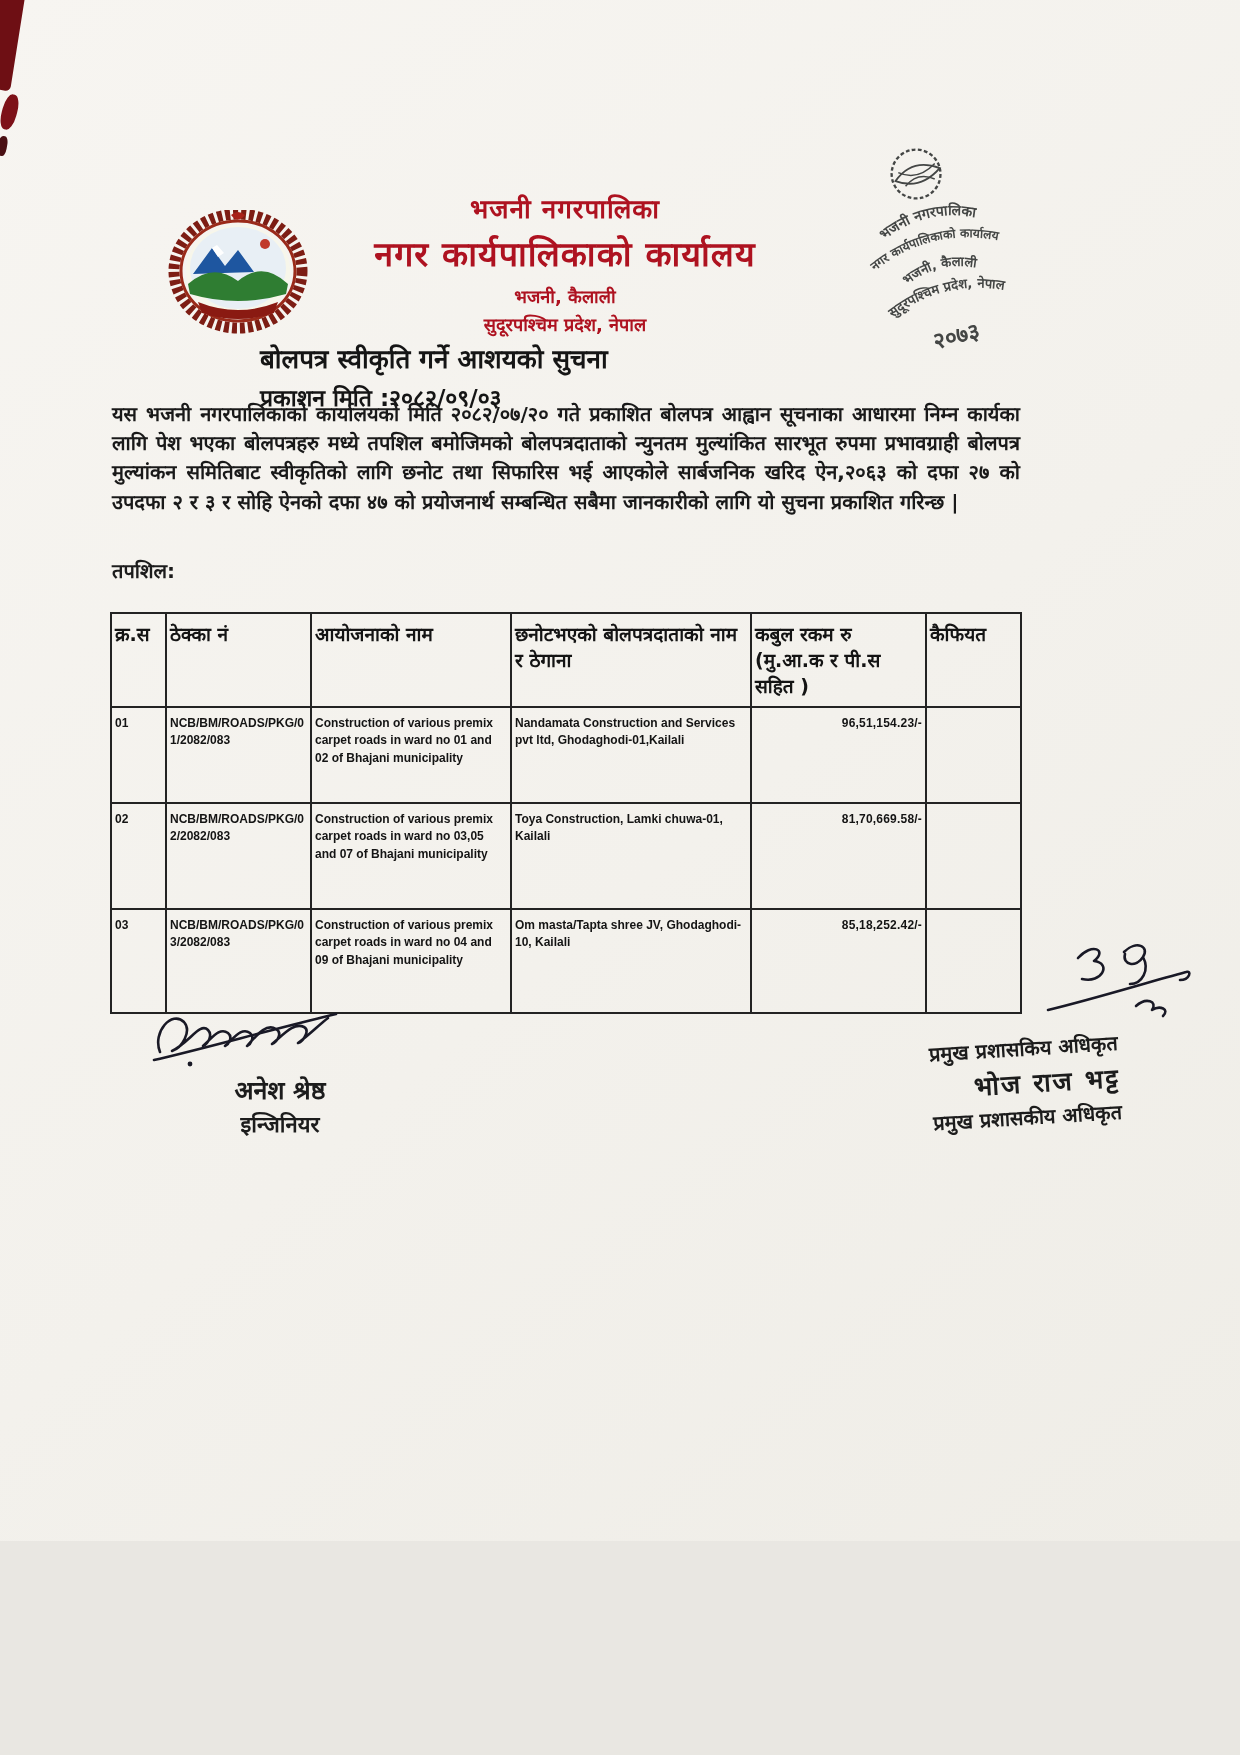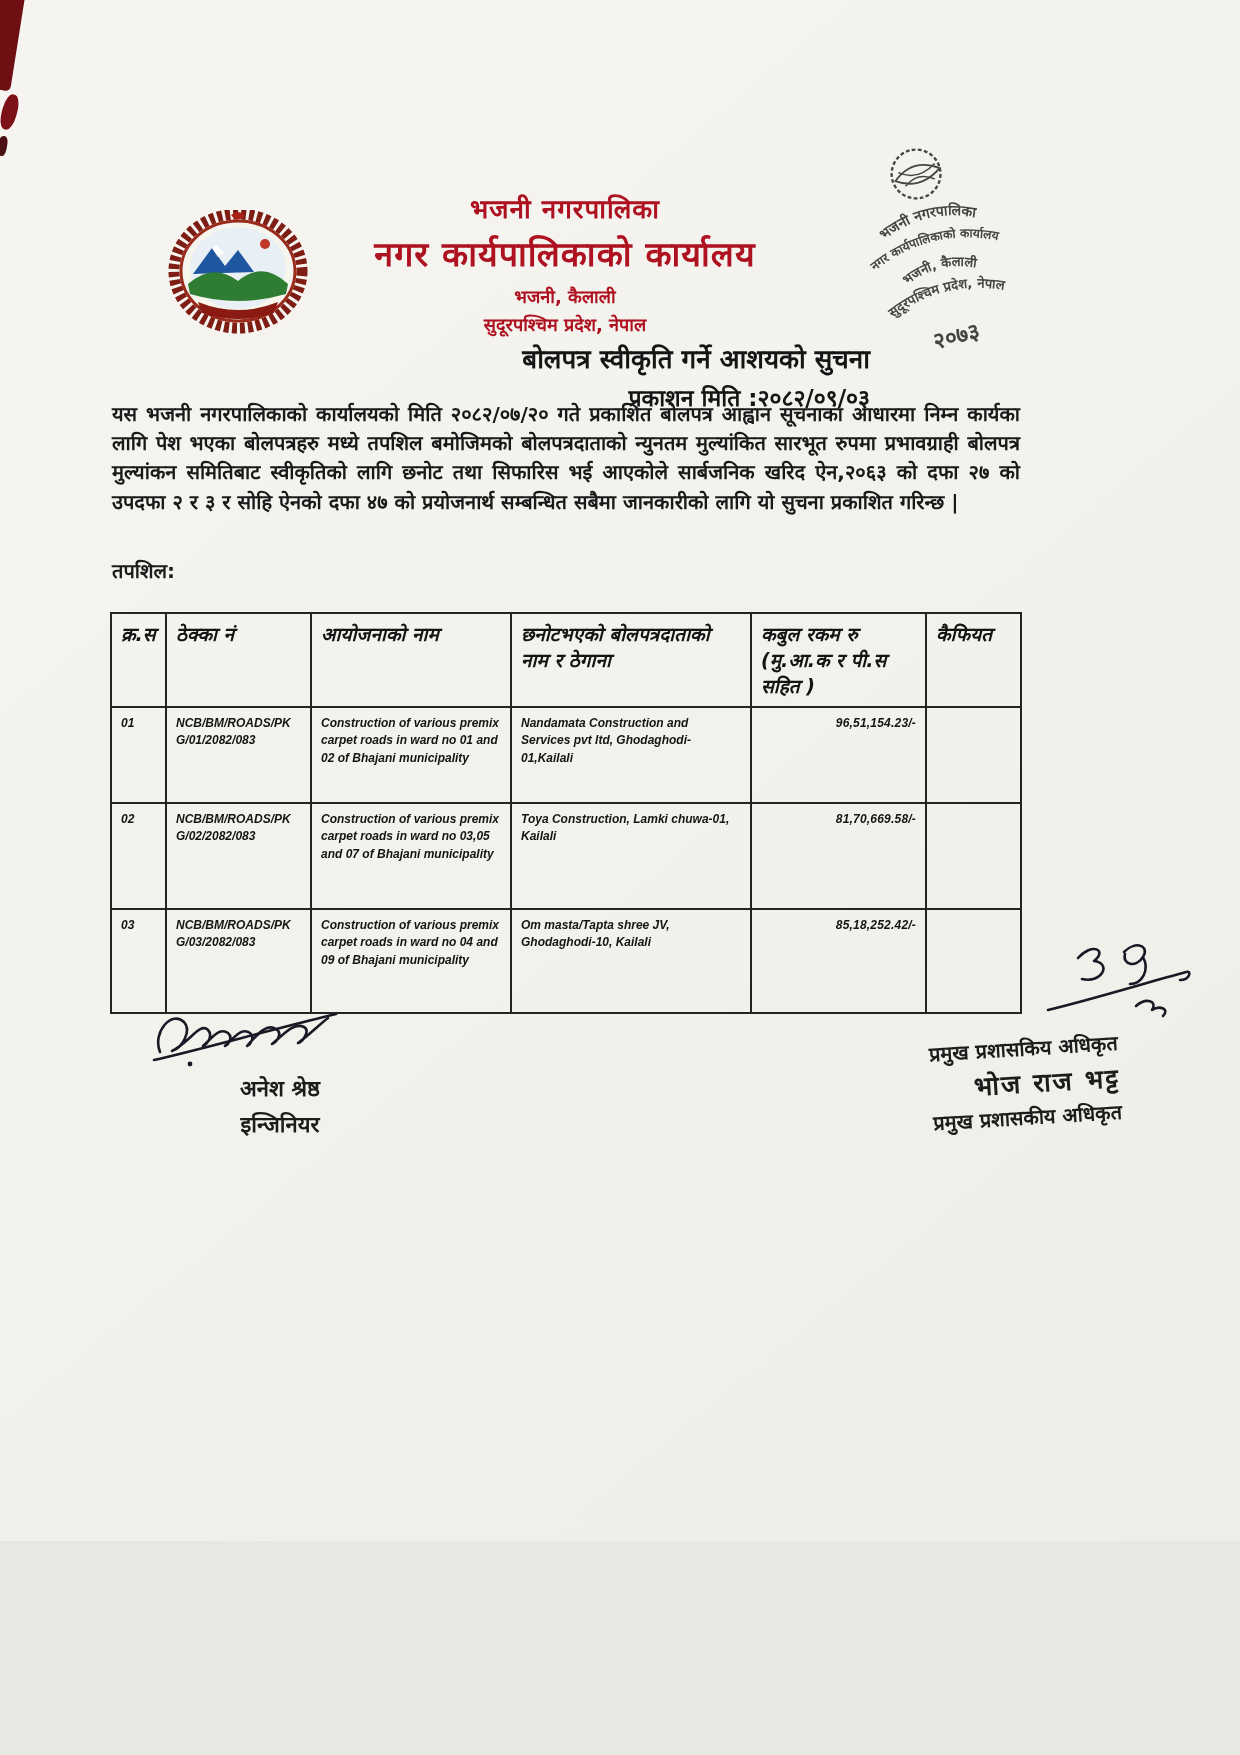--- a/index.html
+++ b/index.html
@@ -17,35 +17,34 @@
   .artifact2 { left:2px; top:94px; width:15px; height:36px; background:#7d1118; transform:rotate(15deg); border-radius:45%; }
   .artifact3 { left:-2px; top:136px; width:9px; height:20px; background:#4a1013; transform:rotate(10deg); border-radius:40%; }
 
   
   .header-center { left:315px; top:190px; width:500px; text-align:center; color:#ae1220; }
   .org-line1 { font-size:26px; font-weight:bold; letter-spacing:1px; }
   .org-line2 { font-size:34px; font-weight:bold; margin-top:4px; letter-spacing:1px; }
   .org-line3 { font-size:18px; font-weight:bold; margin-top:8px; }
   .org-line4 { font-size:18px; font-weight:bold; margin-top:4px; }
 
-  .title-block { left:260px; top:340px; width:610px; text-align:right; }
+  .title-block { left:260px; top:340px; width:610px; text-align:left; }
   .notice-title { font-size:26px; font-weight:bold; color:#151515; }
   .publish-date { font-size:23px; font-weight:bold; margin-top:5px; color:#151515; }
 
   .body-par { left:112px; top:400px; width:908px; font-size:20px; font-weight:bold;
               line-height:1.46; text-align:justify; color:#191919; }
   .details-label { left:112px; top:516px; font-size:20px; font-weight:bold;margin-top:41px; }
 
   
   table.tender { position:absolute; left:110px; top:612px; width:910px;
                  border-collapse:collapse; table-layout:fixed; }
   table.tender th, table.tender td {
-    border:2px solid #232323; vertical-align:top; padding:7px 9px;
+    border:2px solid #232323; vertical-align:top; padding:7px 3px;
     color:#141414;
-    font-style:italic;
   }
   table.tender th { font-size:19px; font-weight:bold; text-align:left; font-family:"DejaVu Sans",sans-serif; }
   table.tender td { font-size:12px; font-weight:bold; font-family:"Liberation Sans",sans-serif; line-height:1.45; }
   td.sn { padding-left:12px; }
   td.contract { word-break:break-all; }
   td.amount { font-size:19px; letter-spacing:.2px;text-align:right; }
   tr.hdr { height:92px; }
   tr.r1 { height:96px; }
   tr.r2 { height:106px; }
   tr.r3 { height:104px; }
@@ -53,21 +52,21 @@
 
   
   .stamp { left:828px; top:138px; width:212px; height:216px; transform:rotate(-14deg); opacity:.88; }
   .stamp text { fill:#2c2f2e; font-weight:bold; font-family:"DejaVu Sans",sans-serif; }
 
   
   .logo { left:168px; top:210px; width:140px; height:126px; }
 
   
   .sig-left-scribble { left:150px; top:998px; width:195px; height:72px; }
-  .engineer-name { left:150px; top:1072px; width:260px; text-align:center; font-size:22px; font-weight:bold; }
+  .engineer-name { left:150px; top:1072px; width:260px; text-align:center; font-size:25px; font-weight:bold; }
   .engineer-title { left:150px; top:1108px; width:260px; text-align:center; font-size:22px; font-weight:bold; }
 
   .sig-right { left:820px; top:1038px; width:300px; text-align:right; transform:rotate(-3.5deg); }
   .cao-pretitle { font-size:20px; font-weight:bold; }
   .cao-name { font-size:26px; font-weight:bold; margin-top:3px; letter-spacing:2px; }
   .cao-title { font-size:20px; font-weight:bold; margin-top:3px; }
 
   .table-mark { left:1040px; top:930px; width:160px; height:100px; }
   svg .ink { stroke:#191926; stroke-width:2.6; fill:none; stroke-linecap:round; stroke-linejoin:round; }
 </style>

